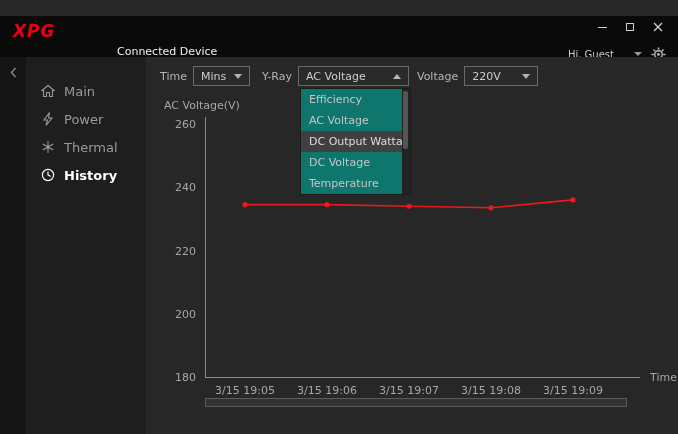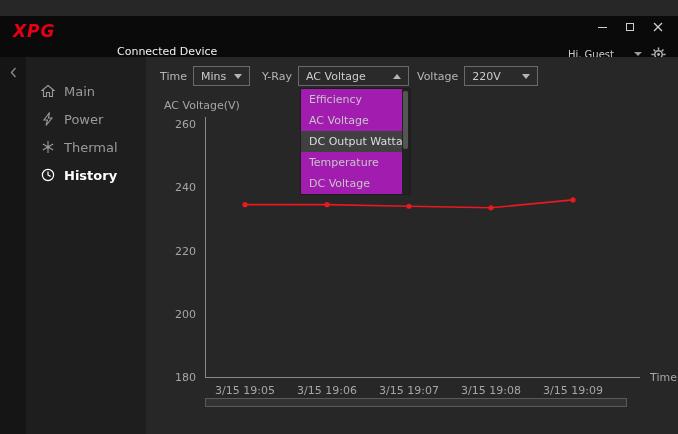--- a/index.html
+++ b/index.html
@@ -32,21 +32,21 @@
   
   .controls { position:absolute; left:14px; top:9px; display:flex; align-items:center; }
   .ctl-label { font-size:11px; color:#b5b5b5; margin-right:6px; }
   .select { height:20px; border:1px solid #6a6a6a; background:#2a2a2a; color:#cccccc; font-size:11px; display:flex; align-items:center; justify-content:space-between; padding:0 7px; cursor:pointer; }
   .sel-time { width:57px; margin-right:12px; }
   .sel-yray { width:111px; margin-right:8px; }
   .sel-volt { width:74px; }
   .tri-down { width:0; height:0; border-left:4px solid transparent; border-right:4px solid transparent; border-top:5px solid #b5b5b5; }
   .tri-up { width:0; height:0; border-left:4px solid transparent; border-right:4px solid transparent; border-bottom:5px solid #b5b5b5; }
   
-  .menu { position:absolute; left:154px; top:31px; width:111px; background:#a21caf; border:1px solid #1c1c1c; z-index:10; }
+  .menu { position:absolute; left:154px; top:31px; width:111px; background:#0f766e; border:1px solid #1c1c1c; z-index:10; }
   .menu-item { height:21px; line-height:21px; padding-left:8px; font-size:11px; color:#c5c5c5; cursor:pointer; padding-right:10px; white-space:nowrap; overflow:hidden; }
   .menu-item.highlighted { background:#404040; color:#dddddd; }
   .menu-scroll { position:absolute; right:0; top:0; bottom:0; width:8px; background:#222222; }
   .menu-thumb { position:absolute; top:2px; left:1px; width:5px; height:58px; background:#555555; border-radius:2px; cursor:pointer; }
   
   .chart-svg { position:absolute; left:0; top:36px; }
   .chart-svg text { font-size:11px; fill:#a6a6a6; font-family:"DejaVu Sans","Liberation Sans",sans-serif; }
   .chart-svg line.axis { stroke:#8a8a8a; stroke-width:1; shape-rendering:crispEdges; }
   .hscroll { position:absolute; left:59px; top:341px; width:422px; height:9px; background:#333333; border:1px solid #5a5a5a; cursor:pointer; }
 </style>
@@ -160,22 +160,22 @@
           <span>220V</span>
           <span class="tri-down"></span>
         </div>
       </div>
 
       <div class="menu">
         <div id="menu-options">
             <div class="menu-item">Efficiency</div>
             <div class="menu-item">AC Voltage</div>
             <div class="menu-item highlighted">DC Output Wattage</div>
+            <div class="menu-item">DC Voltage</div>
             <div class="menu-item">Temperature</div>
-            <div class="menu-item">DC Voltage</div>
           </div>
         <div class="menu-scroll">
           <div class="menu-thumb"></div>
         </div>
       </div>
 
       <svg class="chart-svg" width="532" height="312">
           <text x="18" y="16">AC Voltage(V)</text>
           <line x1="59" y1="24" x2="59" y2="284" class="axis"></line>
           <line x1="59" y1="284" x2="494" y2="284" class="axis"></line>

